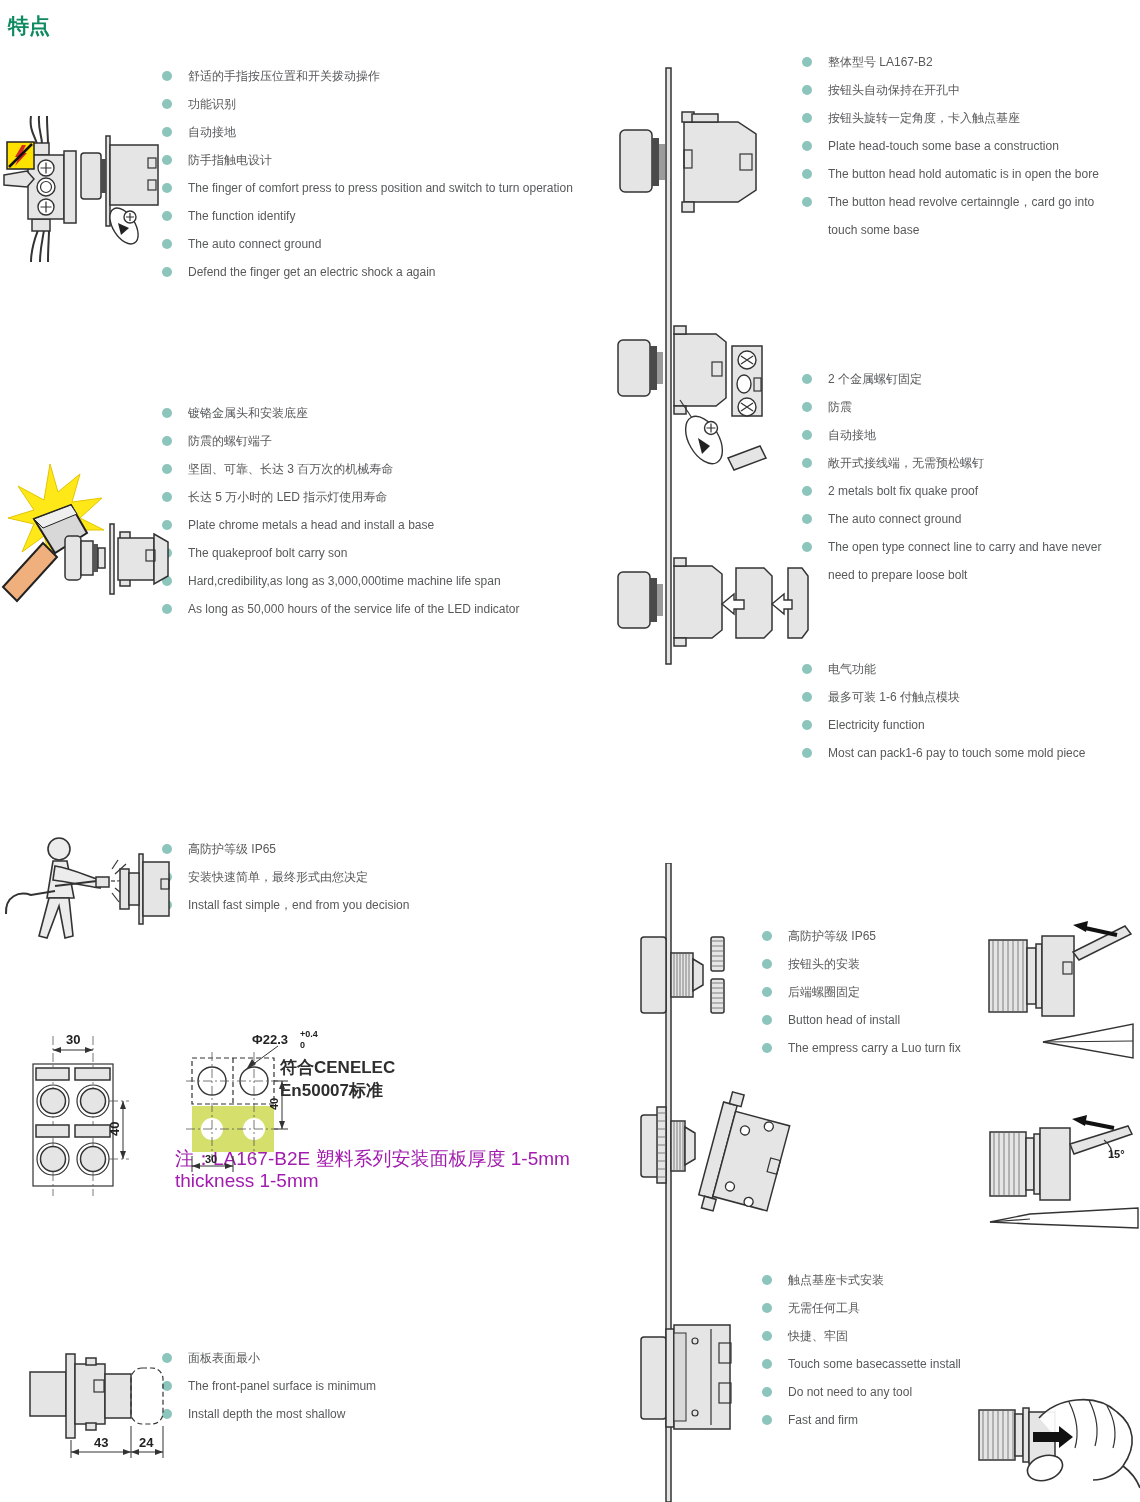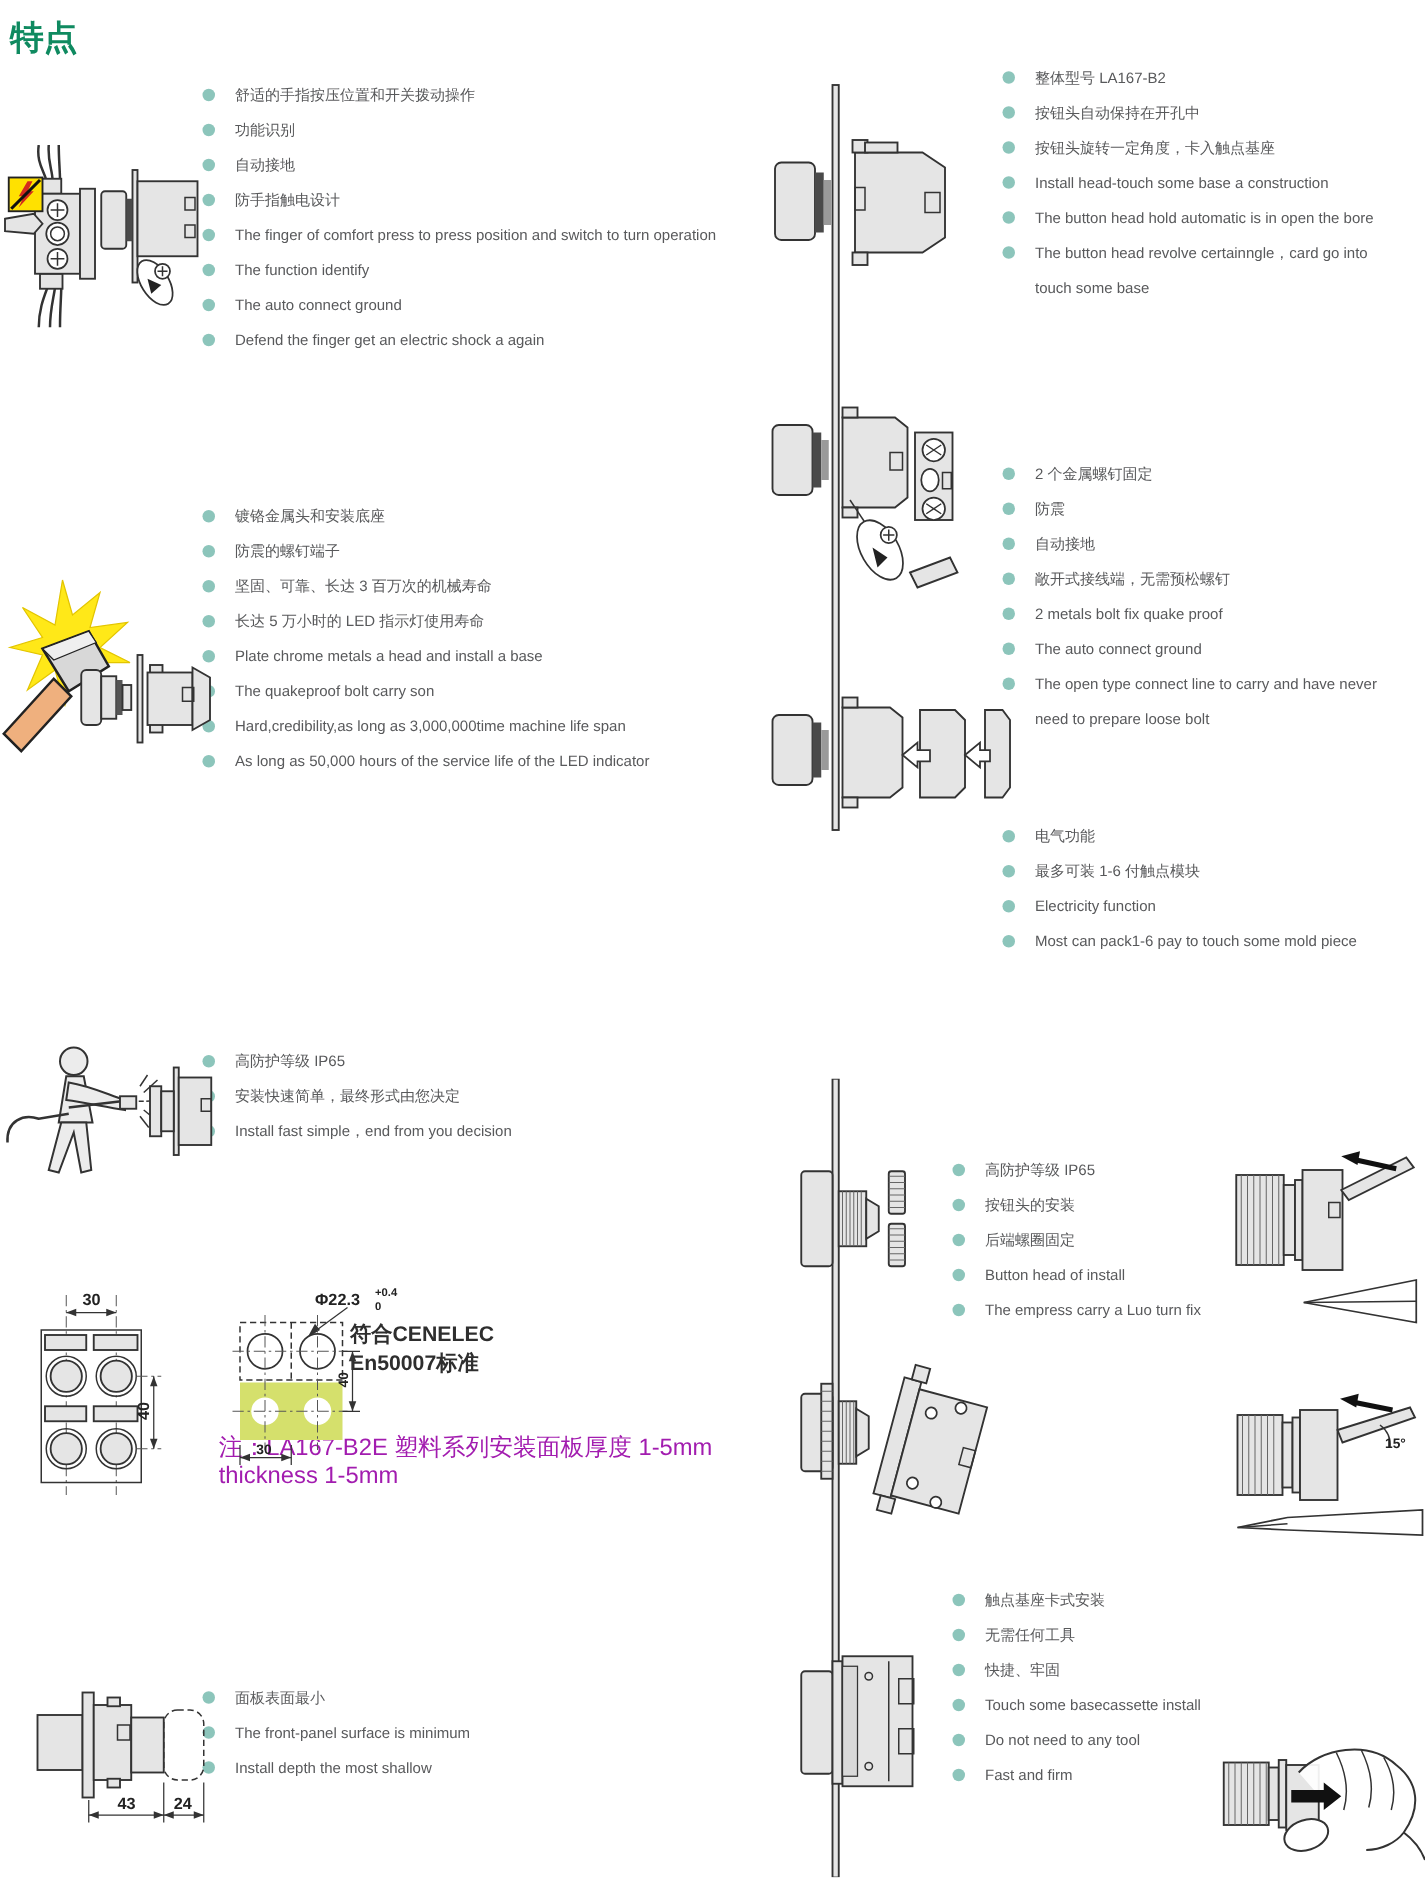--- a/index.html
+++ b/index.html
@@ -5,21 +5,21 @@
   :root{
     --accent:#0F8A60;
     --bullet:#8CC5BB;
     --text:#58595B;
     --hl:#D5E06C;
     --ink:#333;
   }
   html,body{margin:0;padding:0;background:#fff;}
   .canvas{position:relative;width:1140px;height:1502px;background:#fff;overflow:hidden;
           font-family:"Liberation Sans","DejaVu Sans",sans-serif;}
-  .page-title{position:absolute;left:8px;top:12px;margin:0;font-size:27px;font-weight:bold;color:var(--accent);}
+  .page-title{position:absolute;left:8px;top:12px;margin:0;font-size:21px;font-weight:bold;color:var(--accent);}
   ul.blist{position:absolute;margin:0;padding:0;list-style:none;font-size:12px;color:var(--text);}
   ul.blist li{position:relative;padding-left:28px;line-height:28px;}
   ul.blist li::before{content:"";position:absolute;left:2px;top:9px;width:10px;height:10px;border-radius:50%;background:var(--bullet);}
   .note{position:absolute;left:175px;top:1148px;width:420px;font-size:19px;line-height:21.5px;color:#a21caf;}
   .note p{margin:0;}
   .ill{position:absolute;}
   
   .f{fill:#E5E5E5;stroke:#333;stroke-width:1.5px}
   .fw{fill:#fff;stroke:#333;stroke-width:1.4px}
   .s1{fill:none;stroke:#333;stroke-width:1.2px}
@@ -77,21 +77,21 @@
   <ul class="blist" style="left:160px;top:1344px;width:413px">
     <li>面板表面最小</li>
     <li>The front-panel surface is minimum</li>
     <li>Install depth the most shallow</li>
   </ul>
 
   <ul class="blist" style="left:800px;top:48px;width:326px">
     <li>整体型号 LA167-B2</li>
     <li>按钮头自动保持在开孔中</li>
     <li>按钮头旋转一定角度，卡入触点基座</li>
-    <li>Install head-touch some base a construction</li>
+    <li>Plate head-touch some base a construction</li>
     <li>The button head hold automatic is in open the bore</li>
     <li>The button head revolve certainngle，card go into touch some base</li>
   </ul>
 
   <ul class="blist" style="left:800px;top:365px;width:326px">
     <li>2 个金属螺钉固定</li>
     <li>防震</li>
     <li>自动接地</li>
     <li>敞开式接线端，无需预松螺钉</li>
     <li>2 metals bolt fix quake proof</li>

